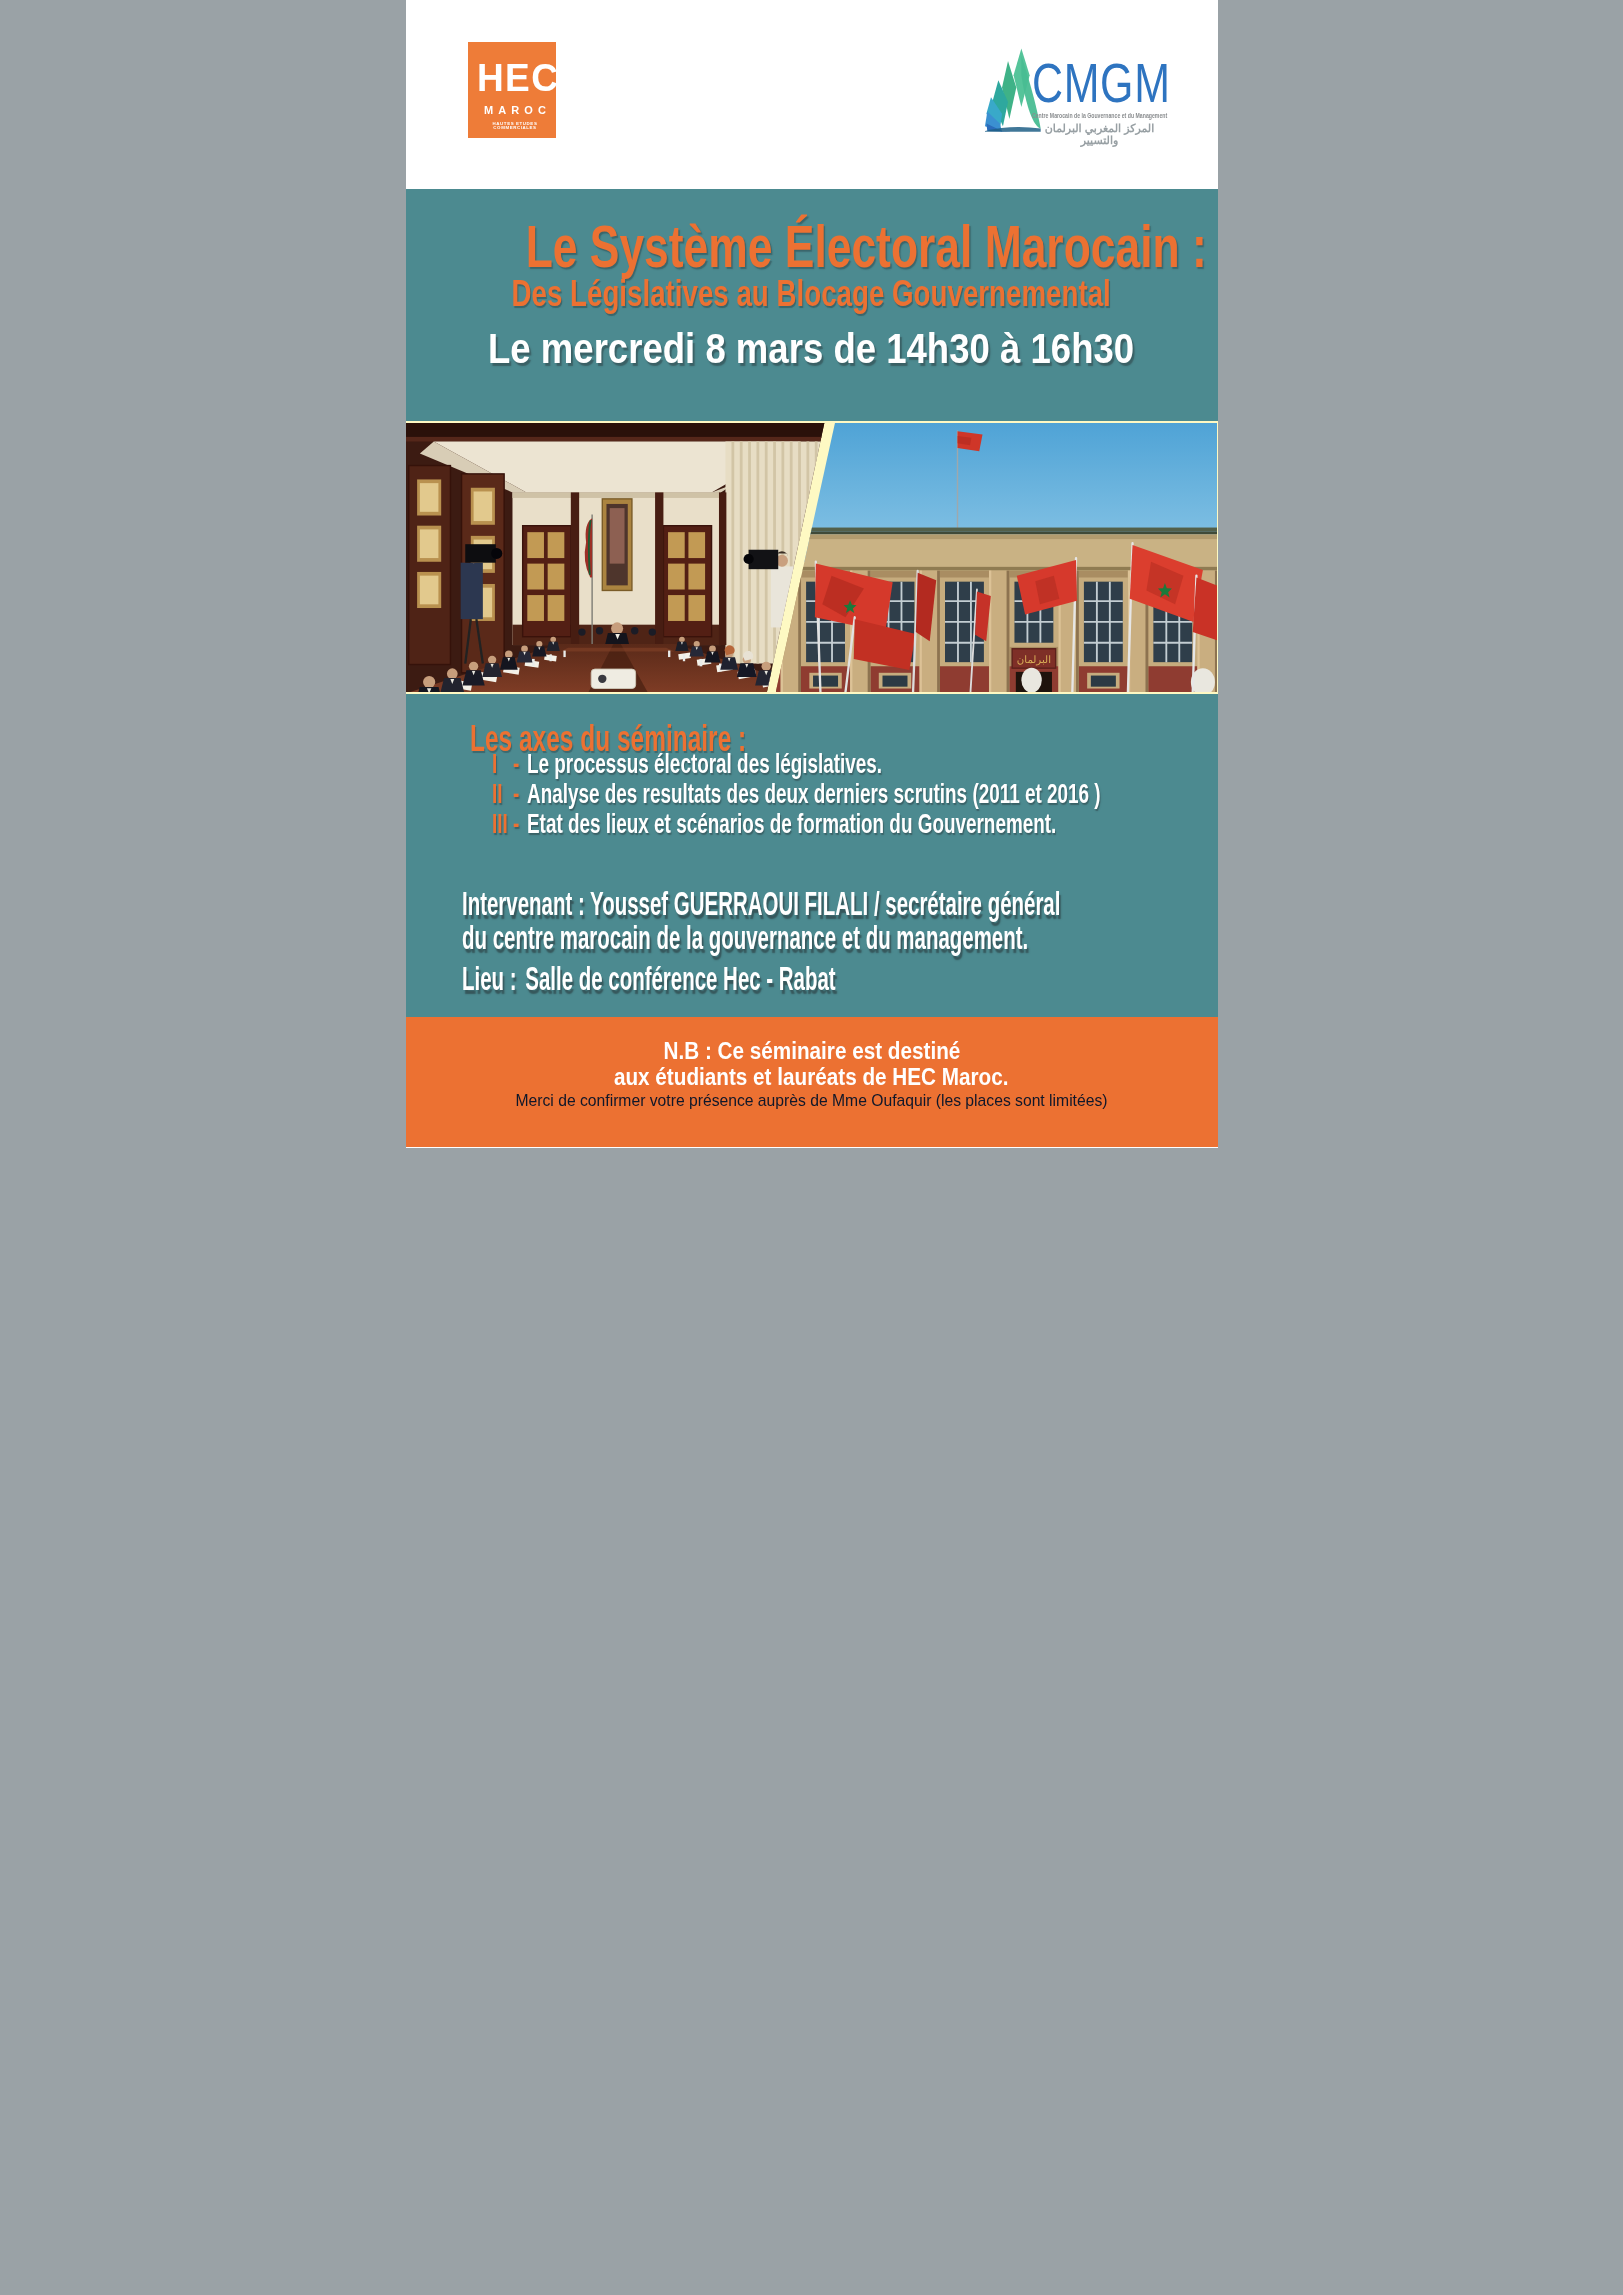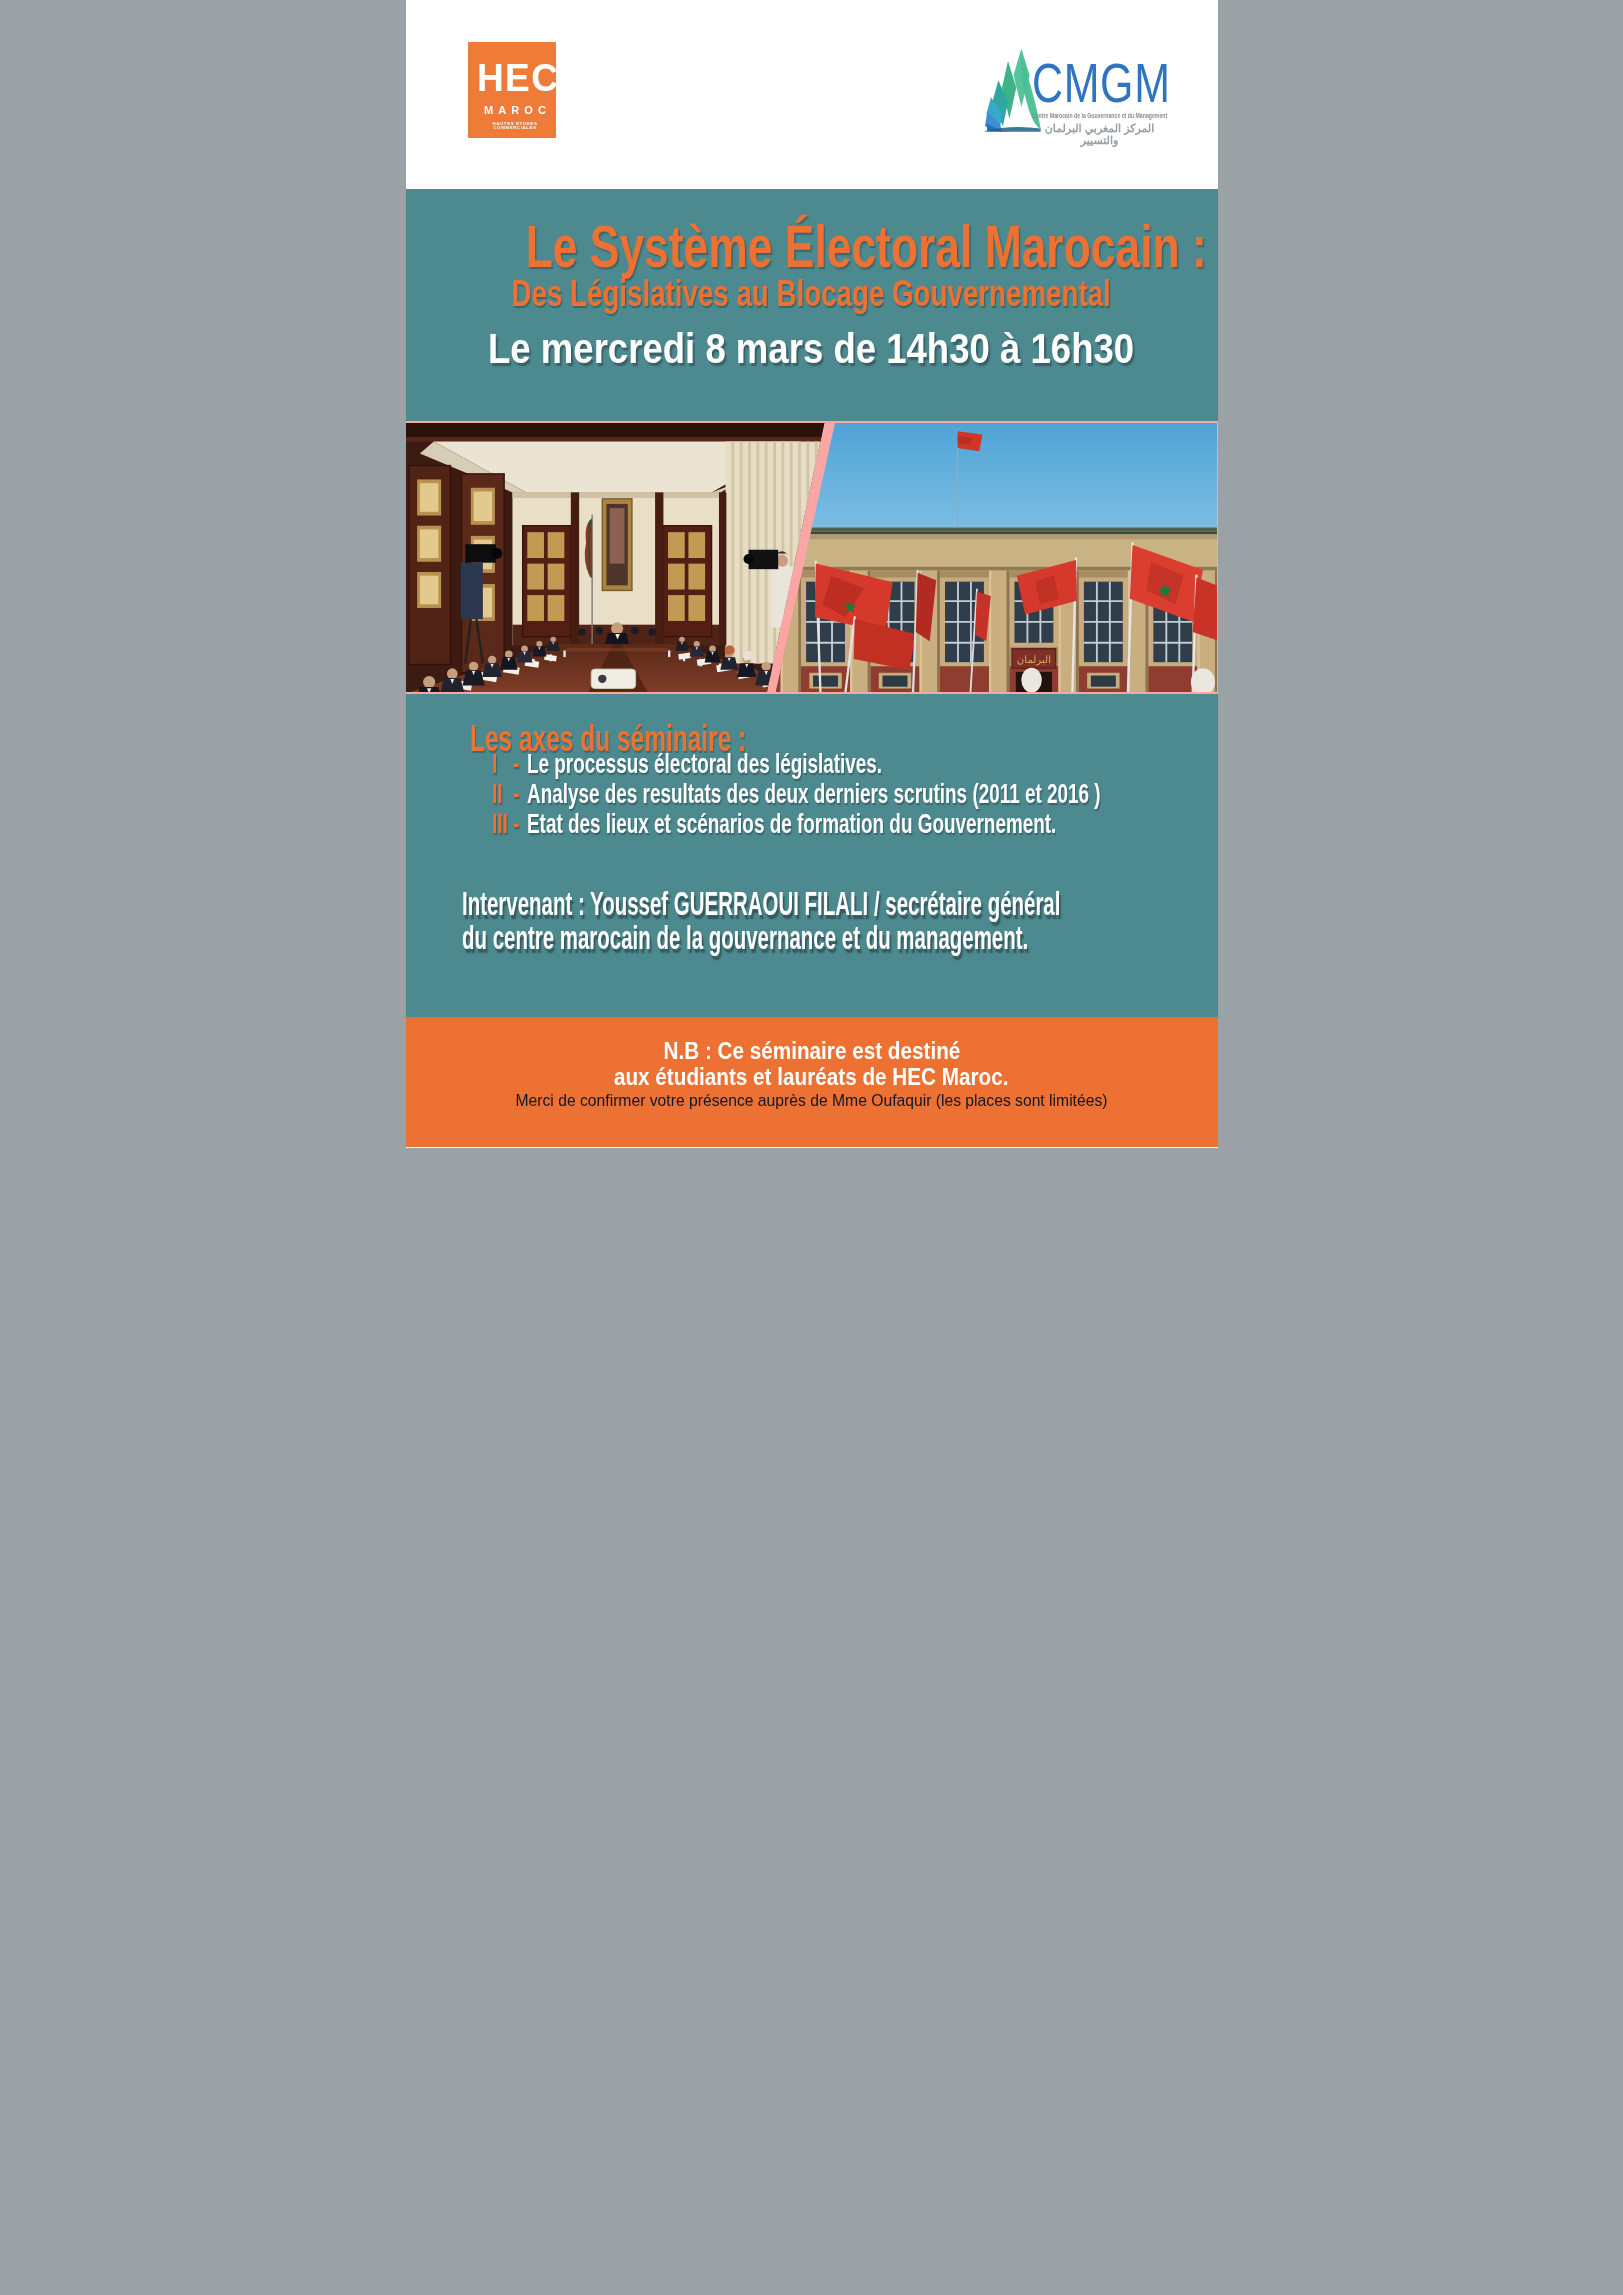--- a/index.html
+++ b/index.html
@@ -31,21 +31,21 @@
   .t-title{font-size:60px;font-weight:700;color:#ec7132;transform:scaleX(.74);
            text-shadow:1.9px 2.3px 1.4px rgba(38,58,62,.45);}
   .t-sub{font-size:36px;font-weight:700;color:#ec7132;transform:scaleX(.77);
          text-shadow:1.4px 1.9px 0.9px rgba(38,58,62,.45);}
   .t-date{font-size:43px;font-weight:700;color:#ffffff;transform:scaleX(.85);
           text-shadow:2.3px 2.8px 1.4px rgba(44,62,66,.55);}
   .pos-title{top:217px;}
   .pos-sub{top:276px;}
   .pos-date{top:327px;}
   
-  .band{position:absolute;left:0;top:421px;width:100%;height:273px;background:#fca5a5;}
+  .band{position:absolute;left:0;top:421px;width:100%;height:273px;background:#fef9c3;}
   .ph{position:absolute;top:1.9px;bottom:1.9px;overflow:hidden;}
   .ph svg{width:100%;height:100%;display:block;}
   .ph-left{left:0;width:52%;clip-path:polygon(0 0,99.2% 0,85.6% 100%,0 100%);}
   .ph-right{left:45.6%;width:54.4%;clip-path:polygon(13.4% 0,100% 0,100% 100%,0 100%);}
   
   .axes-h{position:absolute;left:64px;top:721px;line-height:1;}
   .t-axh{font-size:36px;font-weight:700;color:#ec7132;transform:scaleX(.68);
          text-shadow:1.4px 1.9px 0.9px rgba(38,58,62,.4);}
   .axis{position:absolute;left:86px;line-height:1;}
   .ax-in{display:inline-block;transform:scaleX(.70);transform-origin:0 0;white-space:nowrap;
@@ -415,20 +415,23 @@
   <div class="axis ax-3">
     <span class="ax-in"><span class="ax-num">III</span><span class="ax-dash">-</span><span>Etat des lieux et scénarios de formation du Gouvernement.</span></span>
   </div>
 
   <div class="interv">
     <span class="sxl t-int">
       <span class="ln">Intervenant : Youssef GUERRAOUI FILALI / secrétaire général</span>
       <span class="ln">du centre marocain de la gouvernance et du management.</span>
     </span>
   </div>
+  <div class="lieu">
+    <span class="sxl t-int"><span>Lieu :</span><span class="lieu-val">Salle de conférence Hec - Rabat</span></span>
+  </div>
 
   <div class="line pos-f1">
     <span class="sx t-f">N.B : Ce séminaire est destiné</span>
   </div>
   <div class="line pos-f2">
     <span class="sx t-f">aux étudiants et lauréats de HEC Maroc.</span>
   </div>
   <div class="line pos-f3">
     <span class="sx t-f3">Merci de confirmer votre présence auprès de Mme Oufaquir (les places sont limitées)</span>
   </div>

